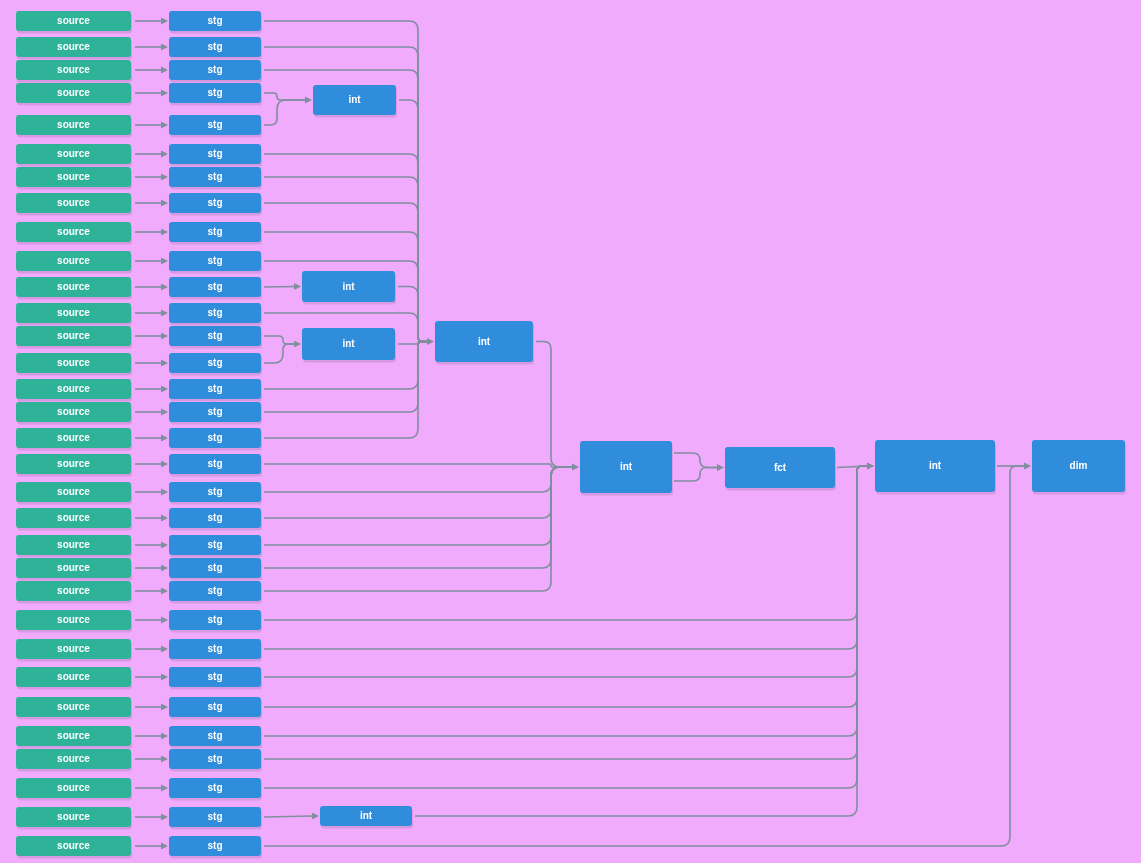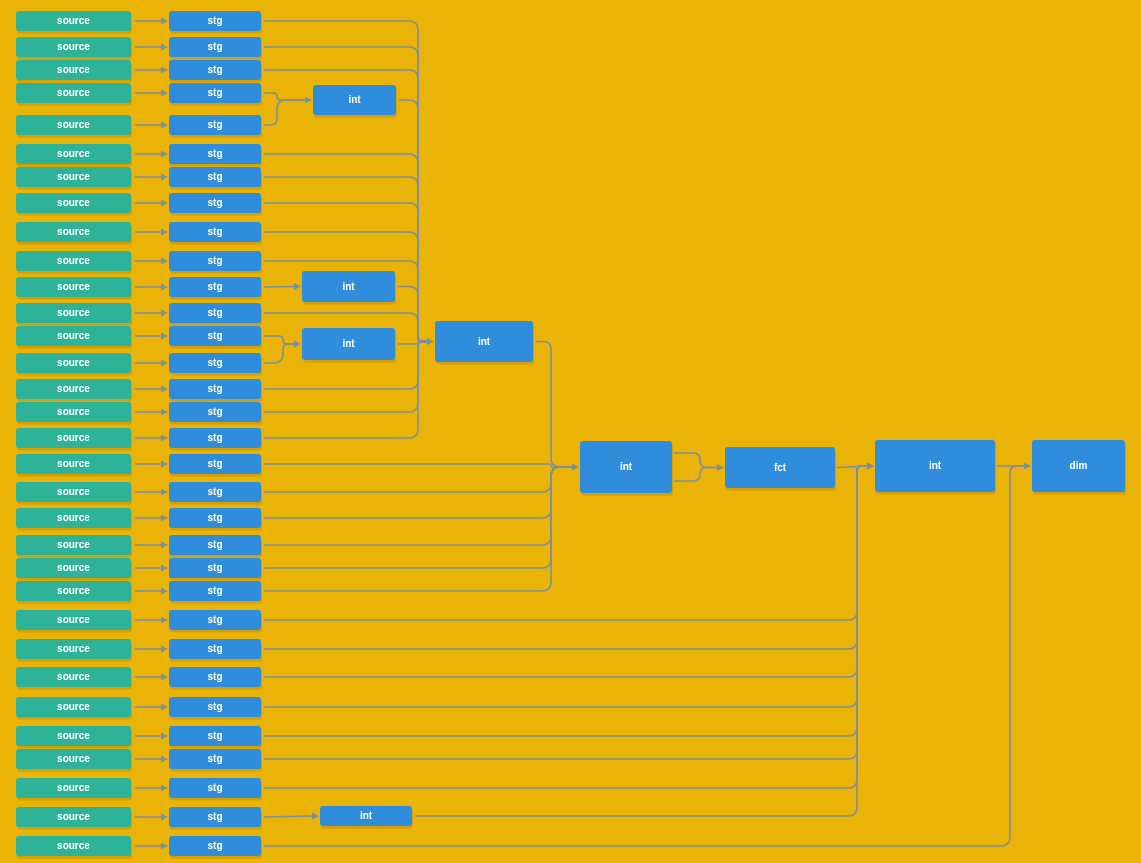--- a/index.html
+++ b/index.html
@@ -11,21 +11,21 @@
   body {
     width: 1141px;
     height: 863px;
     overflow: hidden;
     font-family: "Liberation Sans", sans-serif;
   }
   #diagram-canvas {
     position: relative;
     width: 1141px;
     height: 863px;
-    background: #eab308;
+    background: #f0abfc;
   }
   svg.lineage-svg {
     position: absolute;
     left: 0;
     top: 0;
     width: 1141px;
     height: 863px;
     display: block;
   }
   .node-rect {

